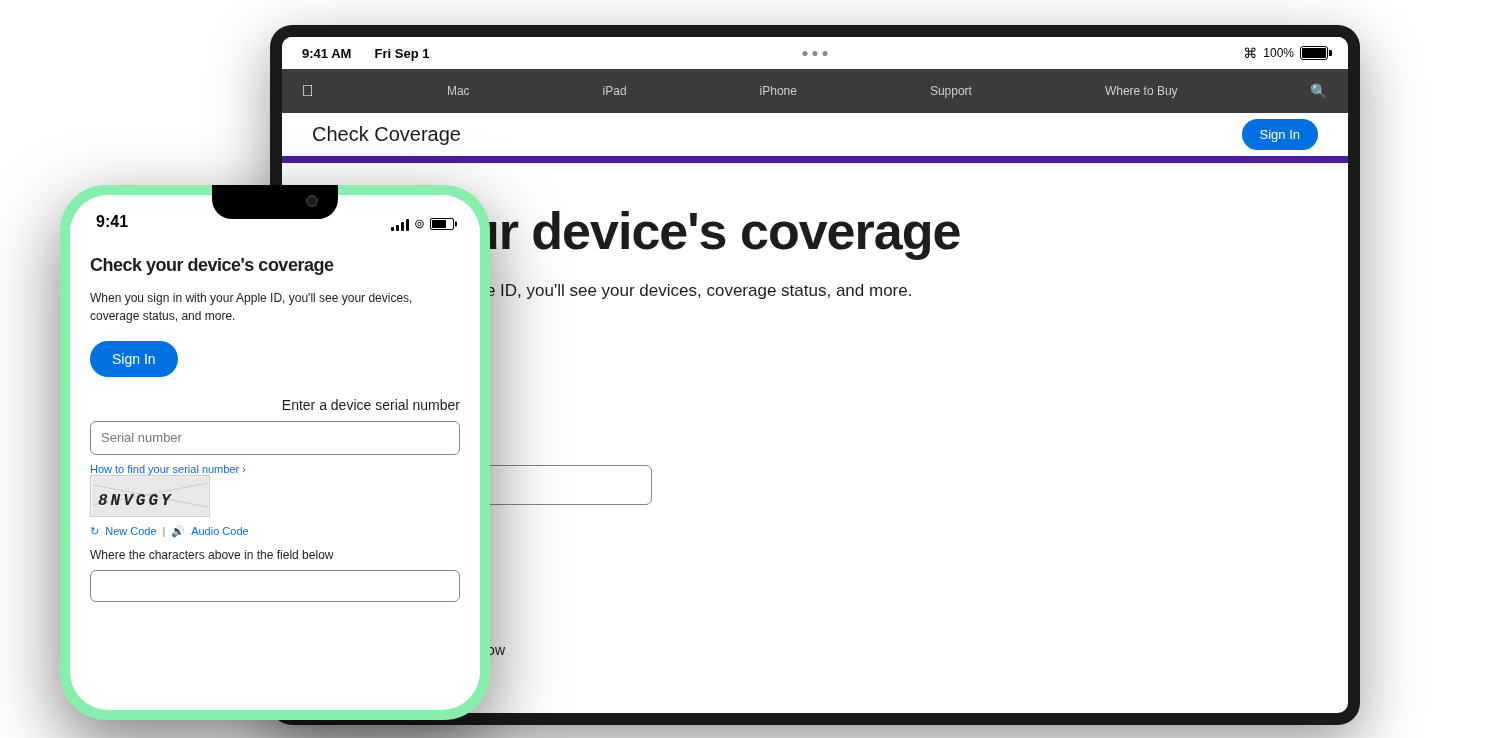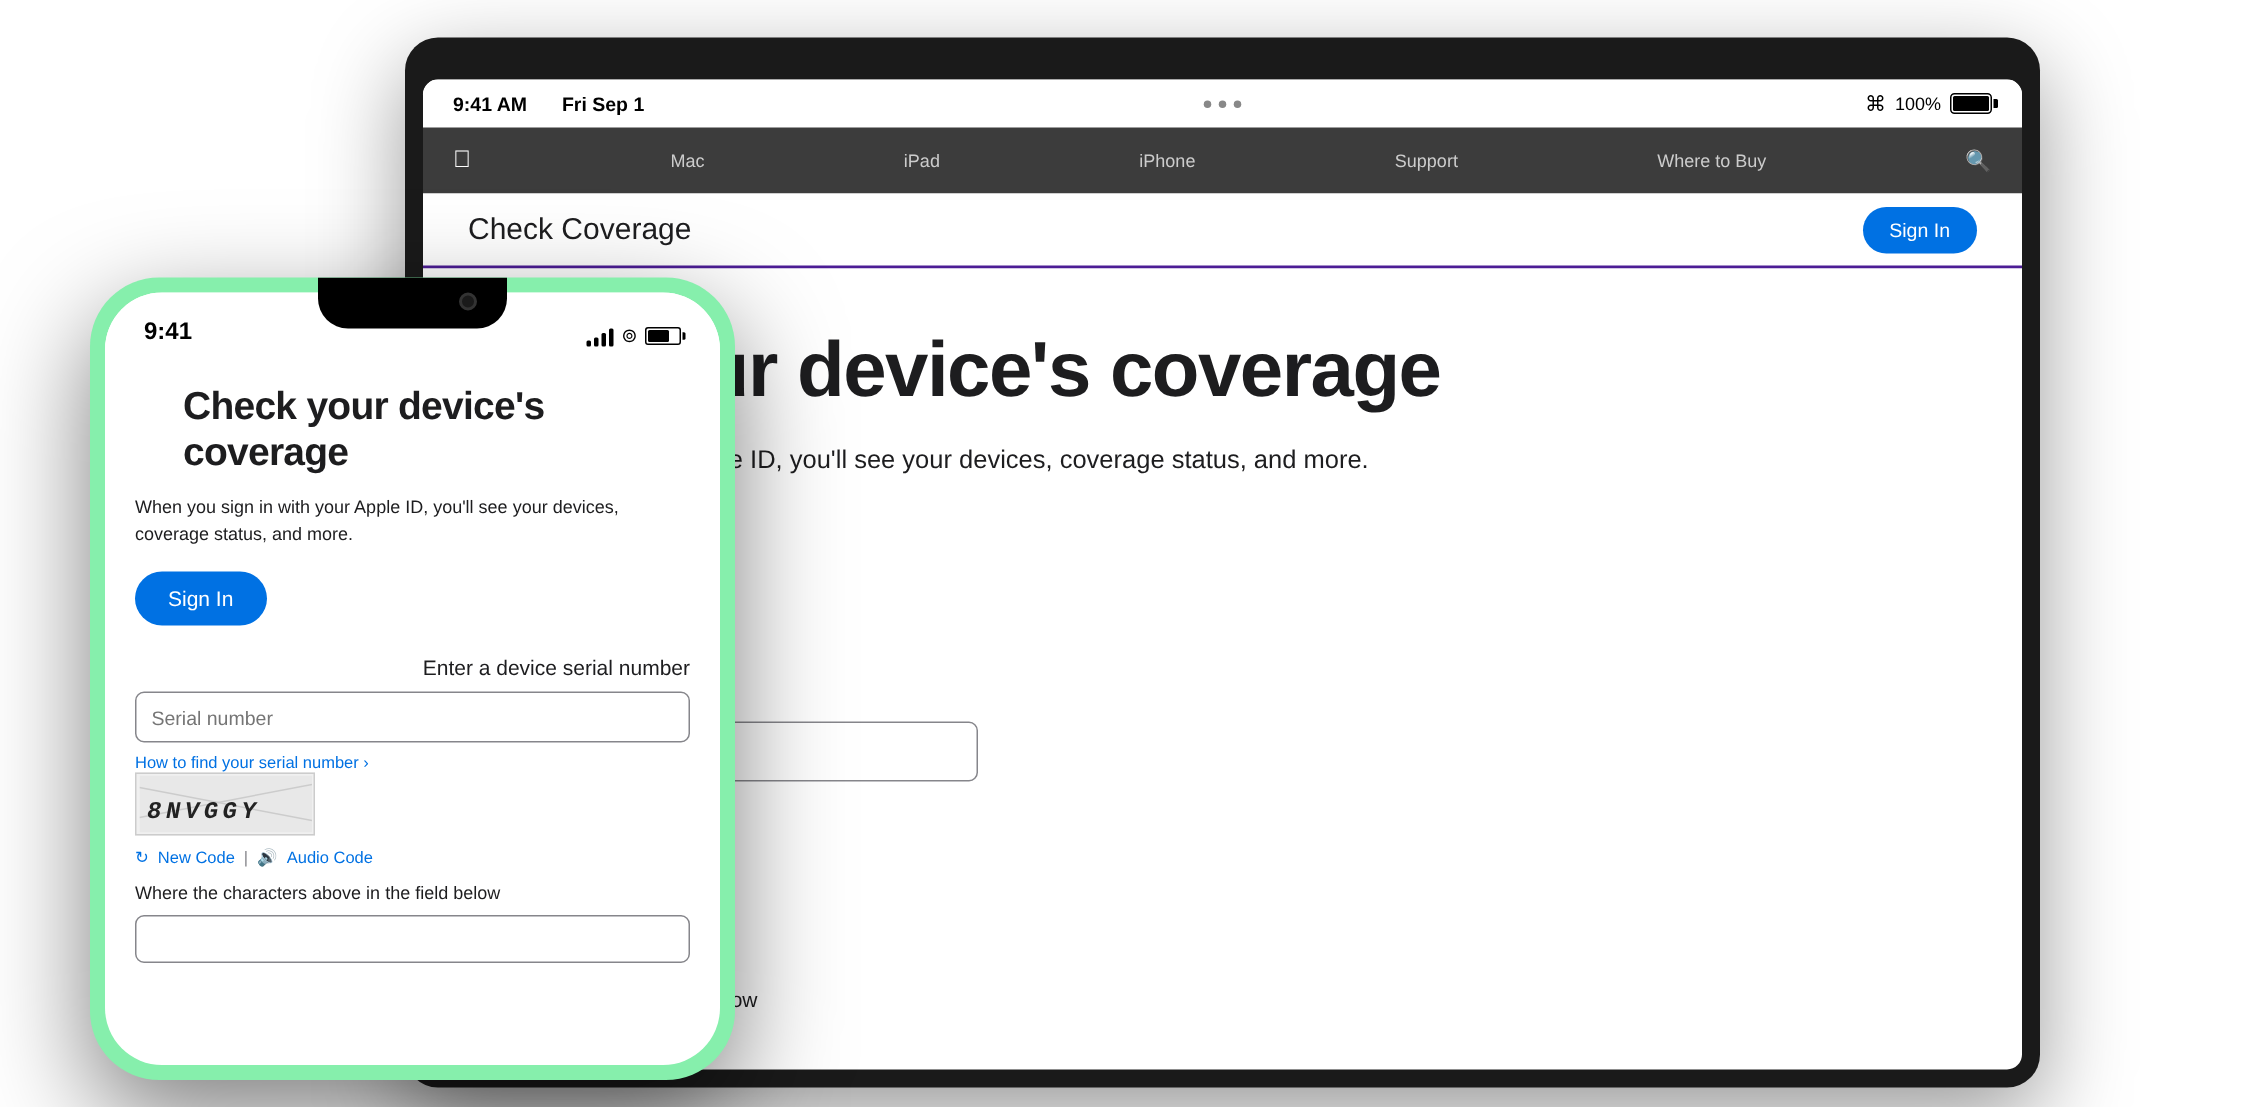--- a/index.html
+++ b/index.html
@@ -40,21 +40,20 @@
 
     .tablet-screen {
       position: absolute;
       top: 12px;
       left: 12px;
       right: 12px;
       bottom: 12px;
       background: #ffffff;
       border-radius: 10px;
       overflow: hidden;
-      margin-top: 16px;
     }
 
     .tablet-status-bar {
       height: 32px;
       background: #ffffff;
       display: flex;
       align-items: center;
       justify-content: space-between;
       padding: 0 20px;
       font-size: 13px;
@@ -141,21 +140,21 @@
 
     .nav-search {
       color: #ccc;
       font-size: 14px;
     }
 
     
     .tablet-subheader {
       height: 50px;
       background: #fff;
-      border-bottom: 2px solid #4c1d95;
+      border-bottom: 7px solid #4c1d95;
       display: flex;
       align-items: center;
       justify-content: space-between;
       padding: 0 30px;
     }
 
     .check-coverage-title {
       font-size: 20px;
       font-weight: 400;
       color: #1d1d1f;
@@ -383,27 +382,26 @@
       border-radius: 1px;
     }
 
     
     .phone-content {
       padding: 16px 20px;
       overflow: hidden;
     }
 
     .phone-main-heading {
-      font-size: 26px;
+      font-size: 18px;
       font-weight: 700;
       color: #1d1d1f;
       line-height: 1.2;
       margin-bottom: 12px;
       letter-spacing: -0.5px;
-      margin-left: 32px;
     }
 
     .phone-subtext {
       font-size: 12px;
       color: #1d1d1f;
       line-height: 1.5;
       margin-bottom: 16px;
     }
 
     .signin-btn-phone {

